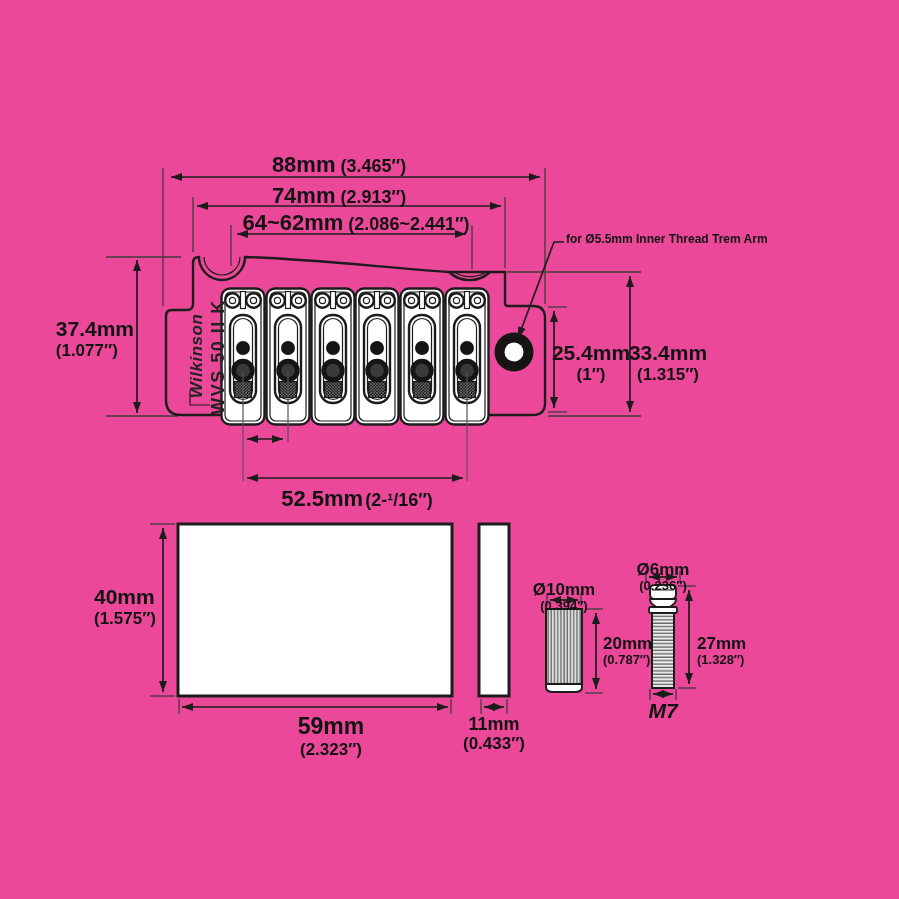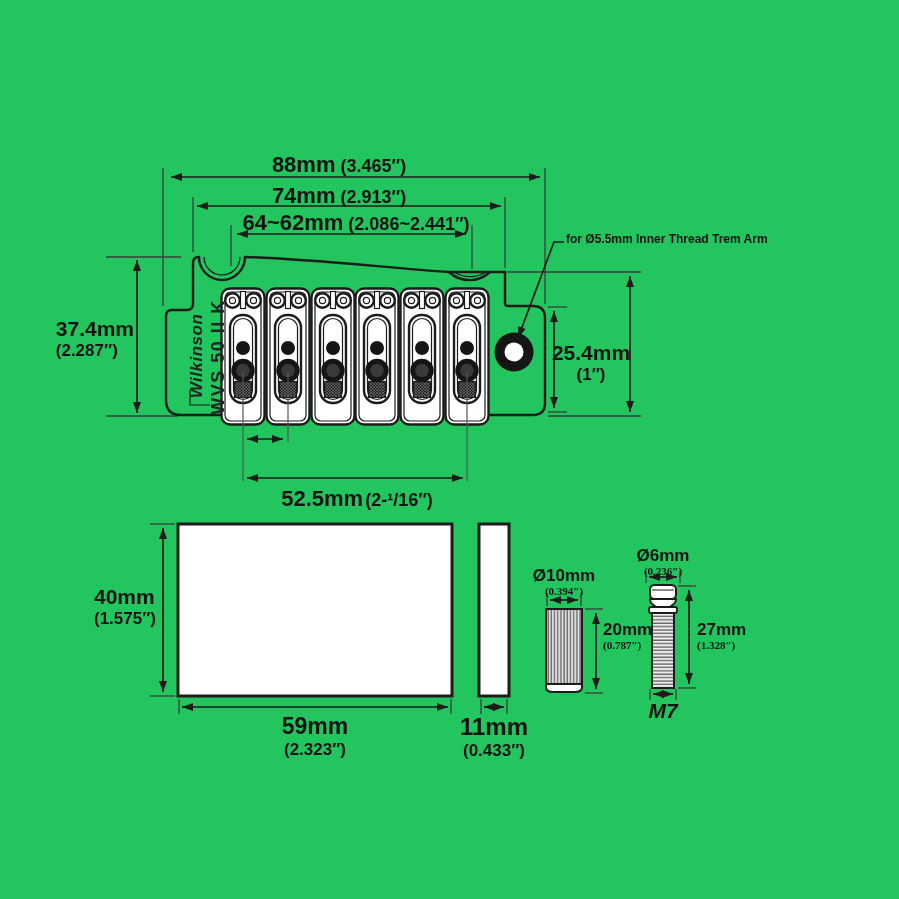--- a/index.html
+++ b/index.html
@@ -1,28 +1,28 @@
 <!DOCTYPE html>
 <html><head>
 <meta charset="utf-8">
 <style>
   html,body{margin:0;padding:0;background:#fff;}
-  .stage{position:relative;width:899px;height:899px;background:#22c55e;overflow:hidden;
+  .stage{position:relative;width:899px;height:899px;background:#ec4899;overflow:hidden;
          font-family:"Liberation Sans", sans-serif;}
   .stage svg{position:absolute;left:0;top:0;}
   .lbl{position:absolute;font-weight:700;color:#131313;white-space:nowrap;line-height:1.12;}
   .c{transform:translateX(-50%);text-align:center;}
   .r{transform:translateX(-100%);text-align:left;}
   .lbl .mm{font-size:22px;}
   .lbl .in{font-size:18px;margin-left:5px;}
   .stack .mm,.stack .in{display:block;margin-left:0;}
   .stack .mm{font-size:21px;}
   .stack .in{font-size:17px;}
-  .stack.sm .mm{font-size:17px;}
-  .stack.sm .in{font-size:11px;font-family:Liberation Serif, serif;}
+  .stack.sm .mm{font-size:17px;margin-top:14px;}
+  .stack.sm .in{font-size:13px;}
   .note{font-size:12px;}
   .thread{font-size:21px;font-style:italic;}
   .rot{position:absolute;white-space:nowrap;transform:translate(-50%,-50%) rotate(-90deg);color:#232323;}
   .brand{font-size:17px;font-weight:700;font-style:italic;letter-spacing:.5px;}
   .model{font-size:18px;font-weight:700;letter-spacing:1.5px;}
   .o2{fill:none;stroke:#1c1c1c;stroke-width:2.4;}
   .o1{fill:none;stroke:#1c1c1c;stroke-width:1.2;}
   .o3{fill:#fff;stroke:#1c1c1c;stroke-width:3;}
   .wf{fill:#fff;}
   .ext{stroke:#3c3c3c;stroke-width:1.3;fill:none;}
@@ -190,39 +190,43 @@
   <span class="mm">74mm</span><span class="in">(2.913″)</span>
 </div>
 <div class="lbl c" style="left:356px;top:211px">
   <span class="mm">64~62mm</span><span class="in">(2.086~2.441″)</span>
 </div>
 <div class="lbl note" style="left:566px;top:233px">
   <span>for Ø5.5mm Inner Thread Trem Arm</span>
 </div>
 <div class="lbl stack r" style="left:134px;top:317px">
   <span class="mm">37.4mm</span>
-      <span class="in">(2.287″)</span>
+      <span class="in">(1.077″)</span>
 </div>
 <div class="lbl stack c" style="left:591px;top:341px">
   <span class="mm">25.4mm</span>
       <span class="in">(1″)</span>
 </div>
+<div class="lbl stack c" style="left:668px;top:341px">
+  <span class="mm">33.4mm</span>
+      <span class="in">(1.315″)</span>
+</div>
 <div class="lbl c" style="left:357px;top:487px">
   <span class="mm">52.5mm</span><span class="in" style="margin-left:2px">(2-¹/16″)</span>
 </div>
 <div class="lbl stack r" style="left:156px;top:585px">
   <span class="mm">40mm</span>
       <span class="in">(1.575″)</span>
 </div>
-<div class="lbl stack c" style="left:315px;top:714px">
+<div class="lbl stack c" style="left:331px;top:714px">
   <span class="mm" style="font-size:23px">59mm</span>
       <span class="in">(2.323″)</span>
 </div>
 <div class="lbl stack c" style="left:494px;top:714px">
-  <span class="mm" style="font-size:24px">11mm</span>
+  <span class="mm" style="font-size:18px">11mm</span>
       <span class="in">(0.433″)</span>
 </div>
 <div class="lbl stack sm c" style="left:564px;top:566px">
   <span class="mm">Ø10mm</span>
       <span class="in">(0.394″)</span>
 </div>
 <div class="lbl stack sm" style="left:603px;top:620px">
   <span class="mm">20mm</span>
       <span class="in">(0.787″)</span>
 </div>

